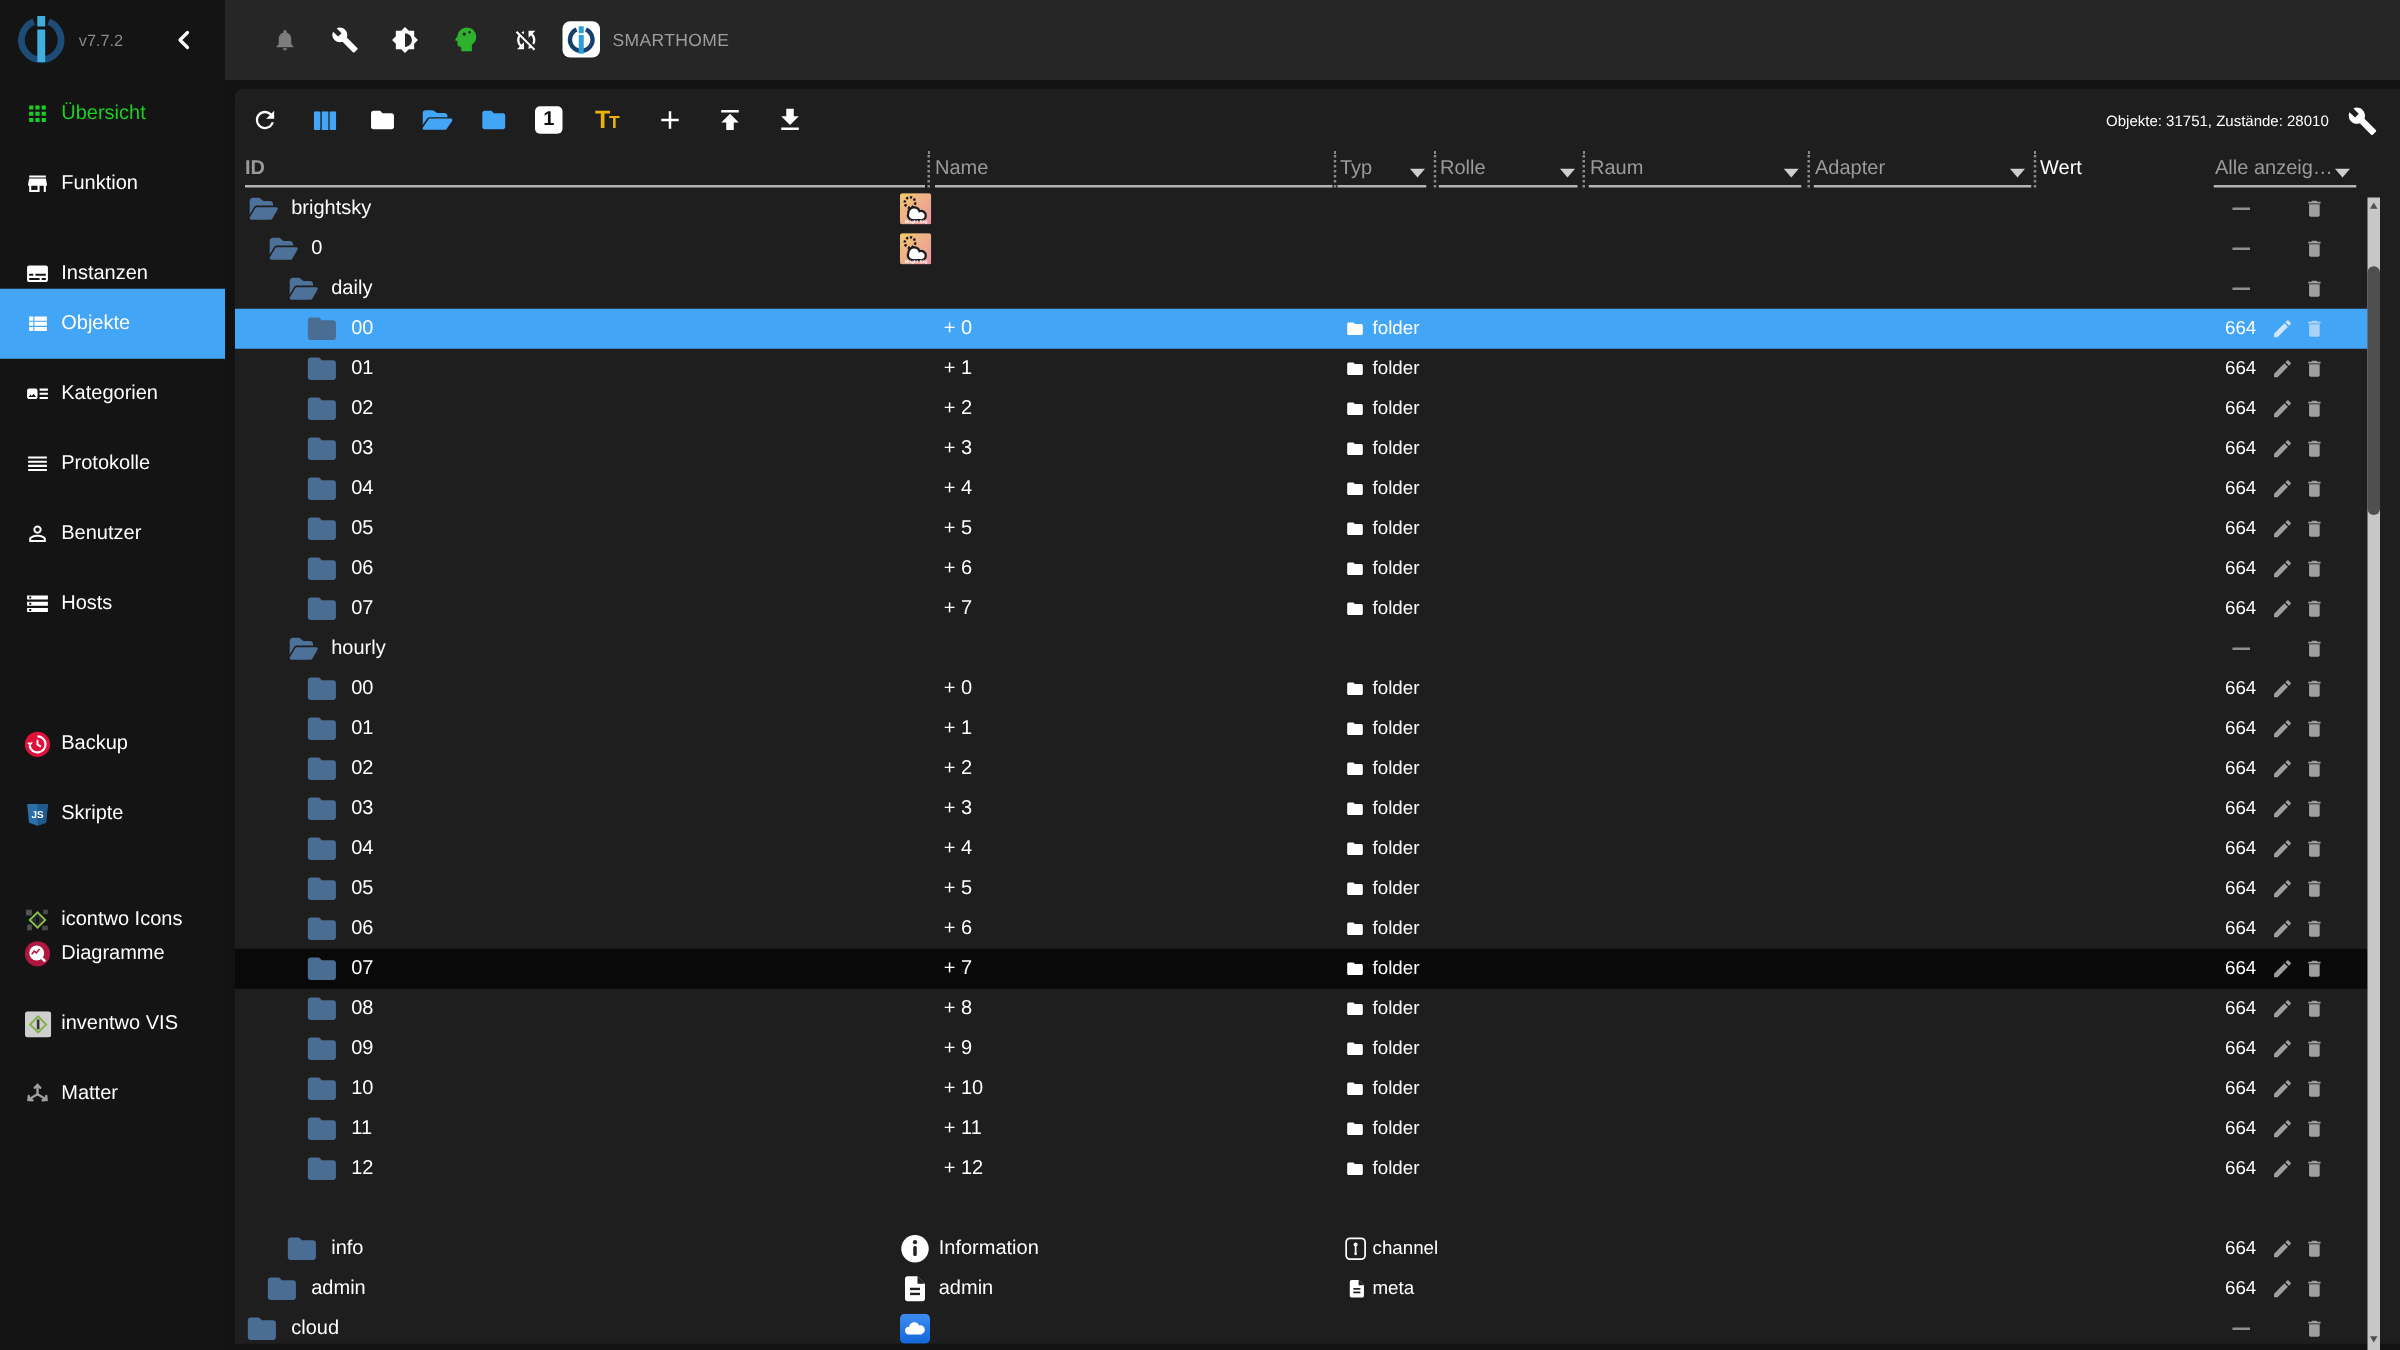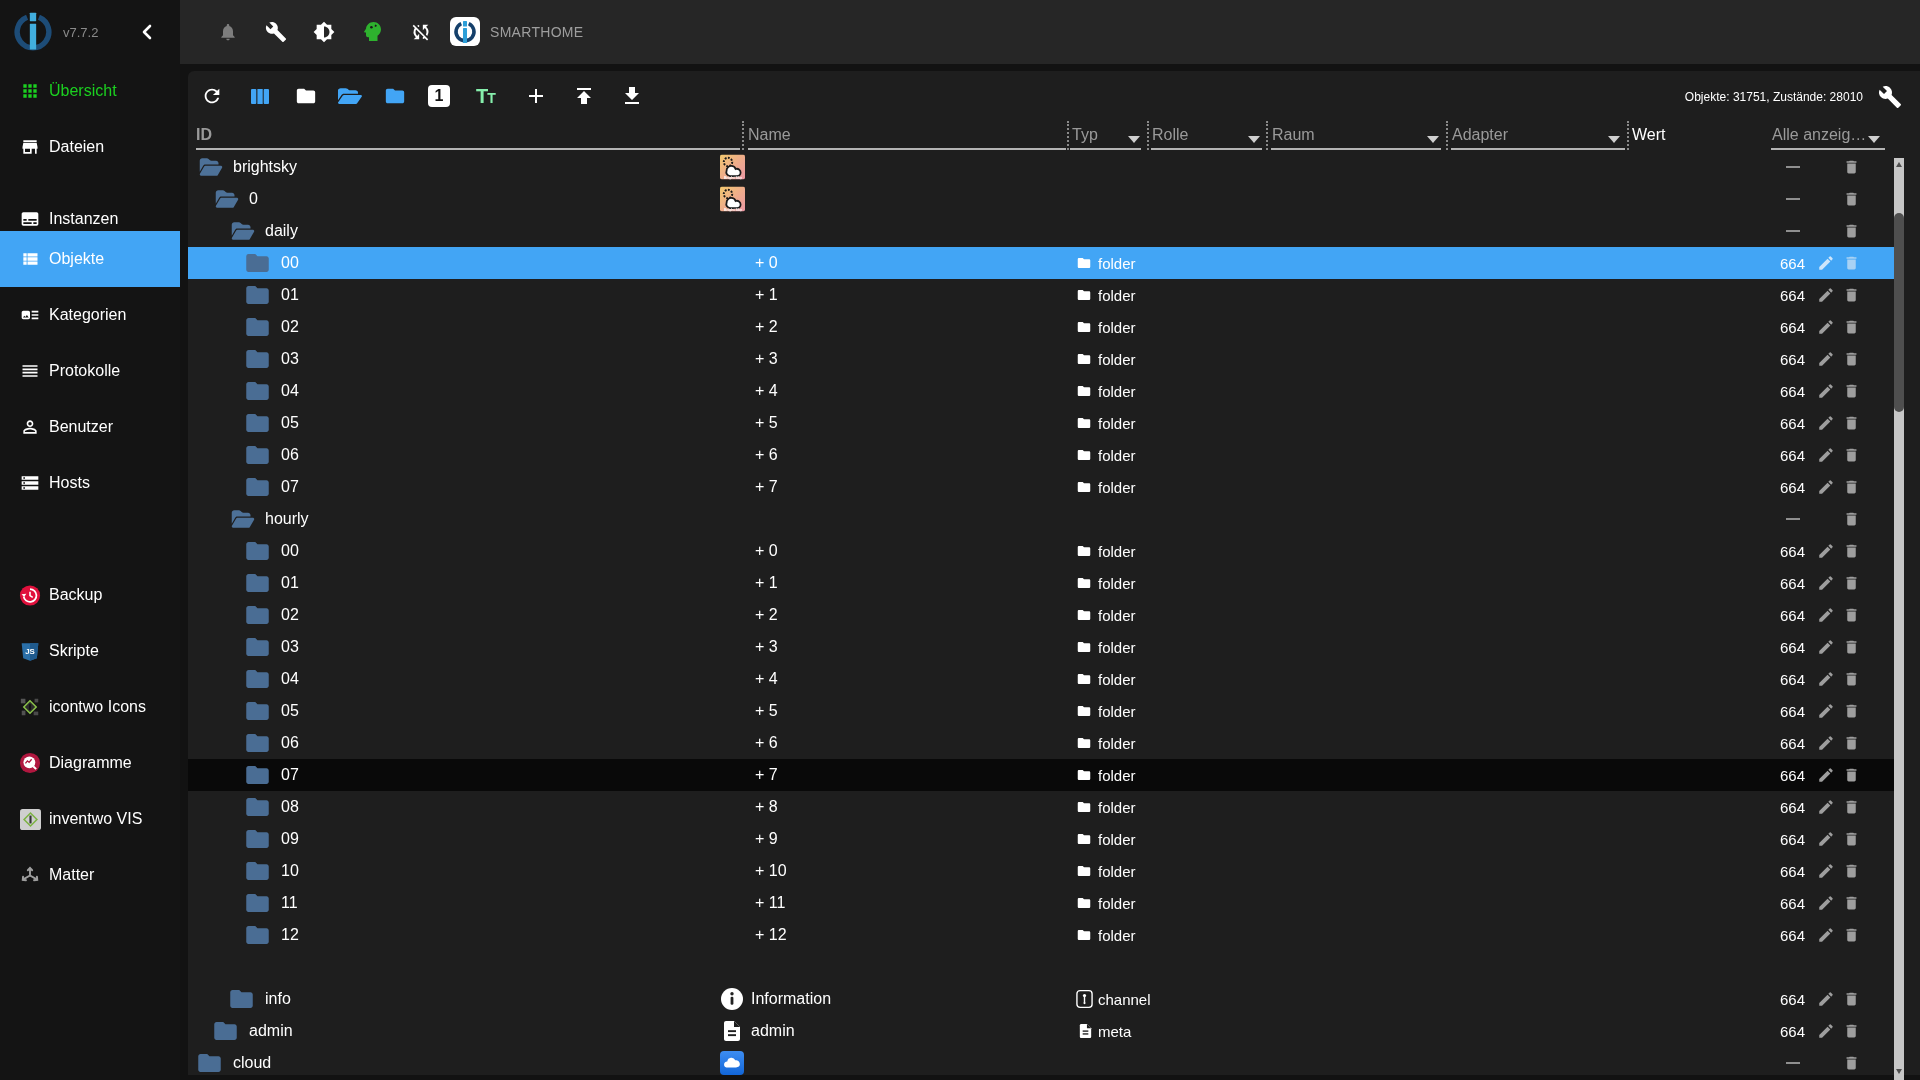--- a/index.html
+++ b/index.html
@@ -84,21 +84,21 @@
         </svg>
       </span>
       <span class="tx" style="color:#1bd020">Übersicht</span>
     </div>
 <div class="mi" style="top:119px;">
       <span class="ic">
         <svg width="20" height="20" viewBox="0 0 24 24" style="display:block">
           <path fill="#fff" d="M20 4H4v2h16V4zm1 10v-2l-1-5H4l-1 5v2h1v6h10v-6h4v6h2v-6h1zm-9 4H6v-4h6v4z"></path>
         </svg>
       </span>
-      <span class="tx" style="color:#fff">Dateien</span>
+      <span class="tx" style="color:#fff">Funktion</span>
     </div>
 <div class="mi" style="top:191px;">
       <span class="ic">
         <svg width="20" height="20" viewBox="0 0 24 24" style="display:block">
           <path fill="#fff" d="M20 4H4c-1.1 0-2 .9-2 2v12c0 1.1.9 2 2 2h16c1.1 0 2-.9 2-2V6c0-1.1-.9-2-2-2zM4 12h4v2H4v-2zm10 6H4v-2h10v2zm6 0h-4v-2h4v2zm0-4H10v-2h10v2z"></path>
         </svg>
       </span>
       <span class="tx" style="color:#fff">Instanzen</span>
     </div>
 <div class="mi" style="top:231px;background:#42a5f5;">
@@ -155,21 +155,21 @@
 <div class="mi" style="top:623px;">
       <span class="ic">
         <svg width="20" height="21" viewBox="0 0 24 24" style="display:block">
           <path d="M2 2h20l-1.8 18L12 23l-8.2-3z" fill="#2a6fa8"></path>
           <path d="M12 2h10l-1.8 18L12 23z" fill="#1f5a8d"></path>
           <text x="12" y="15.5" font-size="9.5" font-weight="bold" fill="#fff" text-anchor="middle" font-family="Liberation Sans">JS</text>
         </svg>
       </span>
       <span class="tx" style="color:#fff">Skripte</span>
     </div>
-<div class="mi" style="top:679px;">
+<div class="mi" style="top:708px;">
       <span class="ic">
         <svg width="22" height="22" viewBox="0 0 24 24" style="display:block">
           <rect x="2" y="3" width="5" height="5" fill="#555"></rect>
           <rect x="17" y="3" width="4" height="4" fill="#4a4a4a"></rect>
           <rect x="3" y="16" width="4" height="5" fill="#515151"></rect>
           <rect x="16" y="17" width="5" height="4" fill="#4a4a4a"></rect>
           <rect x="7.2" y="7.2" width="9.6" height="9.6" fill="#2b2b2b" stroke="#8bc34a" stroke-width="1.6" transform="rotate(45 12 12)"></rect>
           <rect x="10.9" y="9" width="2.2" height="6" fill="#111"></rect>
         </svg>
       </span>
@@ -234,21 +234,21 @@
     </div>
 <div class="abs" style="left:196px;top:13px;height:24px;display:flex;align-items:center">
       <svg width="22" height="22" viewBox="0 0 24 24" style="display:block">
         <path fill="#42a5f5" d="M10 4H4c-1.1 0-2 .9-2 2v12c0 1.1.9 2 2 2h16c1.1 0 2-.9 2-2V8c0-1.1-.9-2-2-2h-8l-2-2z"></path>
       </svg>
     </div>
 <div class="abs" style="left:240px;top:13px;height:24px;display:flex;align-items:center">
       <div style="width:22px;height:22px;background:#fff;border-radius:4px;display:flex;align-items:center;justify-content:center;font-size:16px;font-weight:bold;color:#111">1</div>
     </div>
 <div class="abs" style="left:288px;top:13px;height:24px;display:flex;align-items:center">
-      <div style="font-size:20px;font-weight:bold;color:#86efac;letter-spacing:-1px">T<span style="font-size:14px">T</span></div>
+      <div style="font-size:20px;font-weight:bold;color:#eab308;letter-spacing:-1px">T<span style="font-size:14px">T</span></div>
     </div>
 <div class="abs" style="left:336px;top:13px;height:24px;display:flex;align-items:center">
       <svg width="24" height="24" viewBox="0 0 24 24" style="display:block">
         <path fill="#fff" d="M19 13h-6v6h-2v-6H5v-2h6V5h2v6h6v2z"></path>
       </svg>
     </div>
 <div class="abs" style="left:384px;top:13px;height:24px;display:flex;align-items:center">
       <svg width="24" height="24" viewBox="0 0 24 24" style="display:block">
         <path fill="#fff" d="M5 4v2h14V4H5zm0 10h4v6h6v-6h4l-7-7-7 7z"></path>
       </svg>

